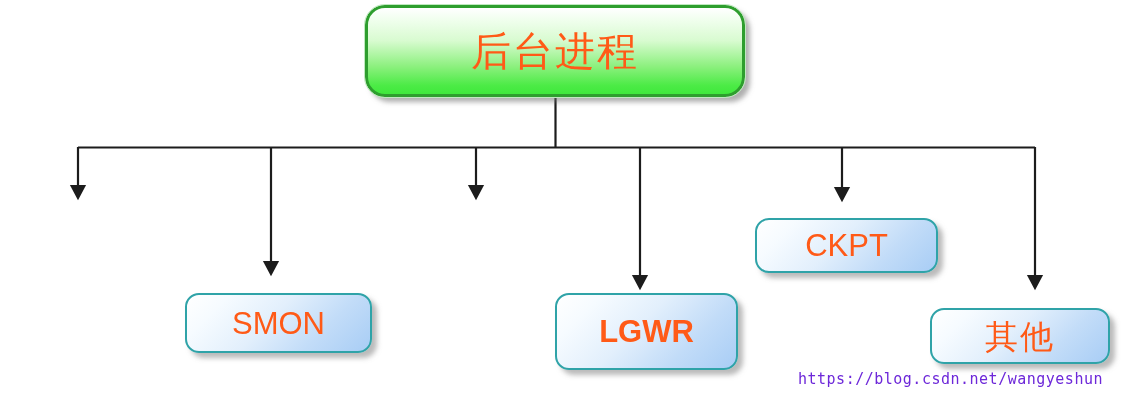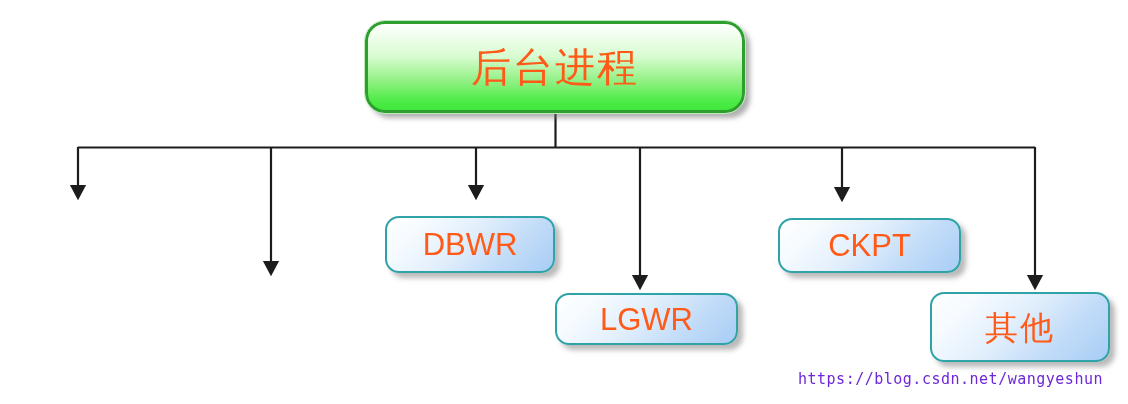--- a/index.html
+++ b/index.html
@@ -52,21 +52,20 @@
     border: 3px solid #2E9E2E;
     background: linear-gradient(to bottom,
                 #ffffff 0%,
                 #f2fff0 12%,
                 #d8fbd0 38%,
                 #8cf07e 68%,
                 #4ceb46 90%,
                 #3fe83c 100%);
     box-shadow: 5px 5px 5px rgba(110,110,110,0.55);
     outline: 1px solid #bfe9bf;
-    margin-top: 16px;
   }
   .node-root .node-label {
     font-size: 40px;
     color: #FF5A17;
     letter-spacing: 2px;
     font-family: "DejaVu Sans", "Liberation Sans", sans-serif;
   }
 
   
   .node-child {
@@ -87,23 +86,23 @@
   .node-child.cjk .node-label {
     font-size: 33px;
     letter-spacing: 2px;
     font-family: "DejaVu Sans", "Liberation Sans", sans-serif;
   }
 
   
   .node-pmon  { left: 13px;  top: 216px; width: 167px; height: 57px; }
   .node-smon  { left: 185px; top: 293px; width: 187px; height: 60px; }
   .node-dbwr  { left: 385px; top: 216px; width: 170px; height: 57px; }
-  .node-lgwr  { left: 555px; top: 293px; width: 183px; height: 52px; }
-  .node-ckpt  { left: 755px; top: 218px; width: 183px; height: 55px; margin-left: 23px; }
-  .node-other { left: 930px; top: 292px; width: 180px; height: 70px; text-align: center; }
+  .node-lgwr  { left: 555px; top: 293px; width: 183px; height: 77px; font-weight: bold; }
+  .node-ckpt  { left: 755px; top: 218px; width: 183px; height: 55px; }
+  .node-other { left: 930px; top: 308px; width: 180px; height: 56px; text-align: center; }
 
   
   .watermark {
     position: absolute;
     left: 798px;
     top: 370px;
     font-family: "DejaVu Sans Mono", "Liberation Mono", monospace;
     font-size: 15px;
     letter-spacing: 0.5px;
     color: #6d28d9;
@@ -132,24 +131,24 @@
     <line x1="640" y1="147" x2="640" y2="282" stroke="#1c1c1c" stroke-width="2.2" marker-end="url(#arrowhead)"></line>
     <line x1="842" y1="147" x2="842" y2="194" stroke="#1c1c1c" stroke-width="2.2" marker-end="url(#arrowhead)"></line>
     <line x1="1035" y1="147" x2="1035" y2="282" stroke="#1c1c1c" stroke-width="2.2" marker-end="url(#arrowhead)"></line>
   </svg>
 
   <div class="node node-root">
     <span class="node-label">后台进程</span>
   </div>
 
 
+  <div class="node node-child node-smon">
+    <span class="node-label">SMON</span>
+  </div>
 
-  <div class="node node-child node-dbwr">
-    <span class="node-label">DBWR</span>
-  </div>
 
   <div class="node node-child node-lgwr">
     <span class="node-label">LGWR</span>
   </div>
 
   <div class="node node-child node-ckpt">
     <span class="node-label">CKPT</span>
   </div>
 
   <div class="node node-child cjk node-other">

